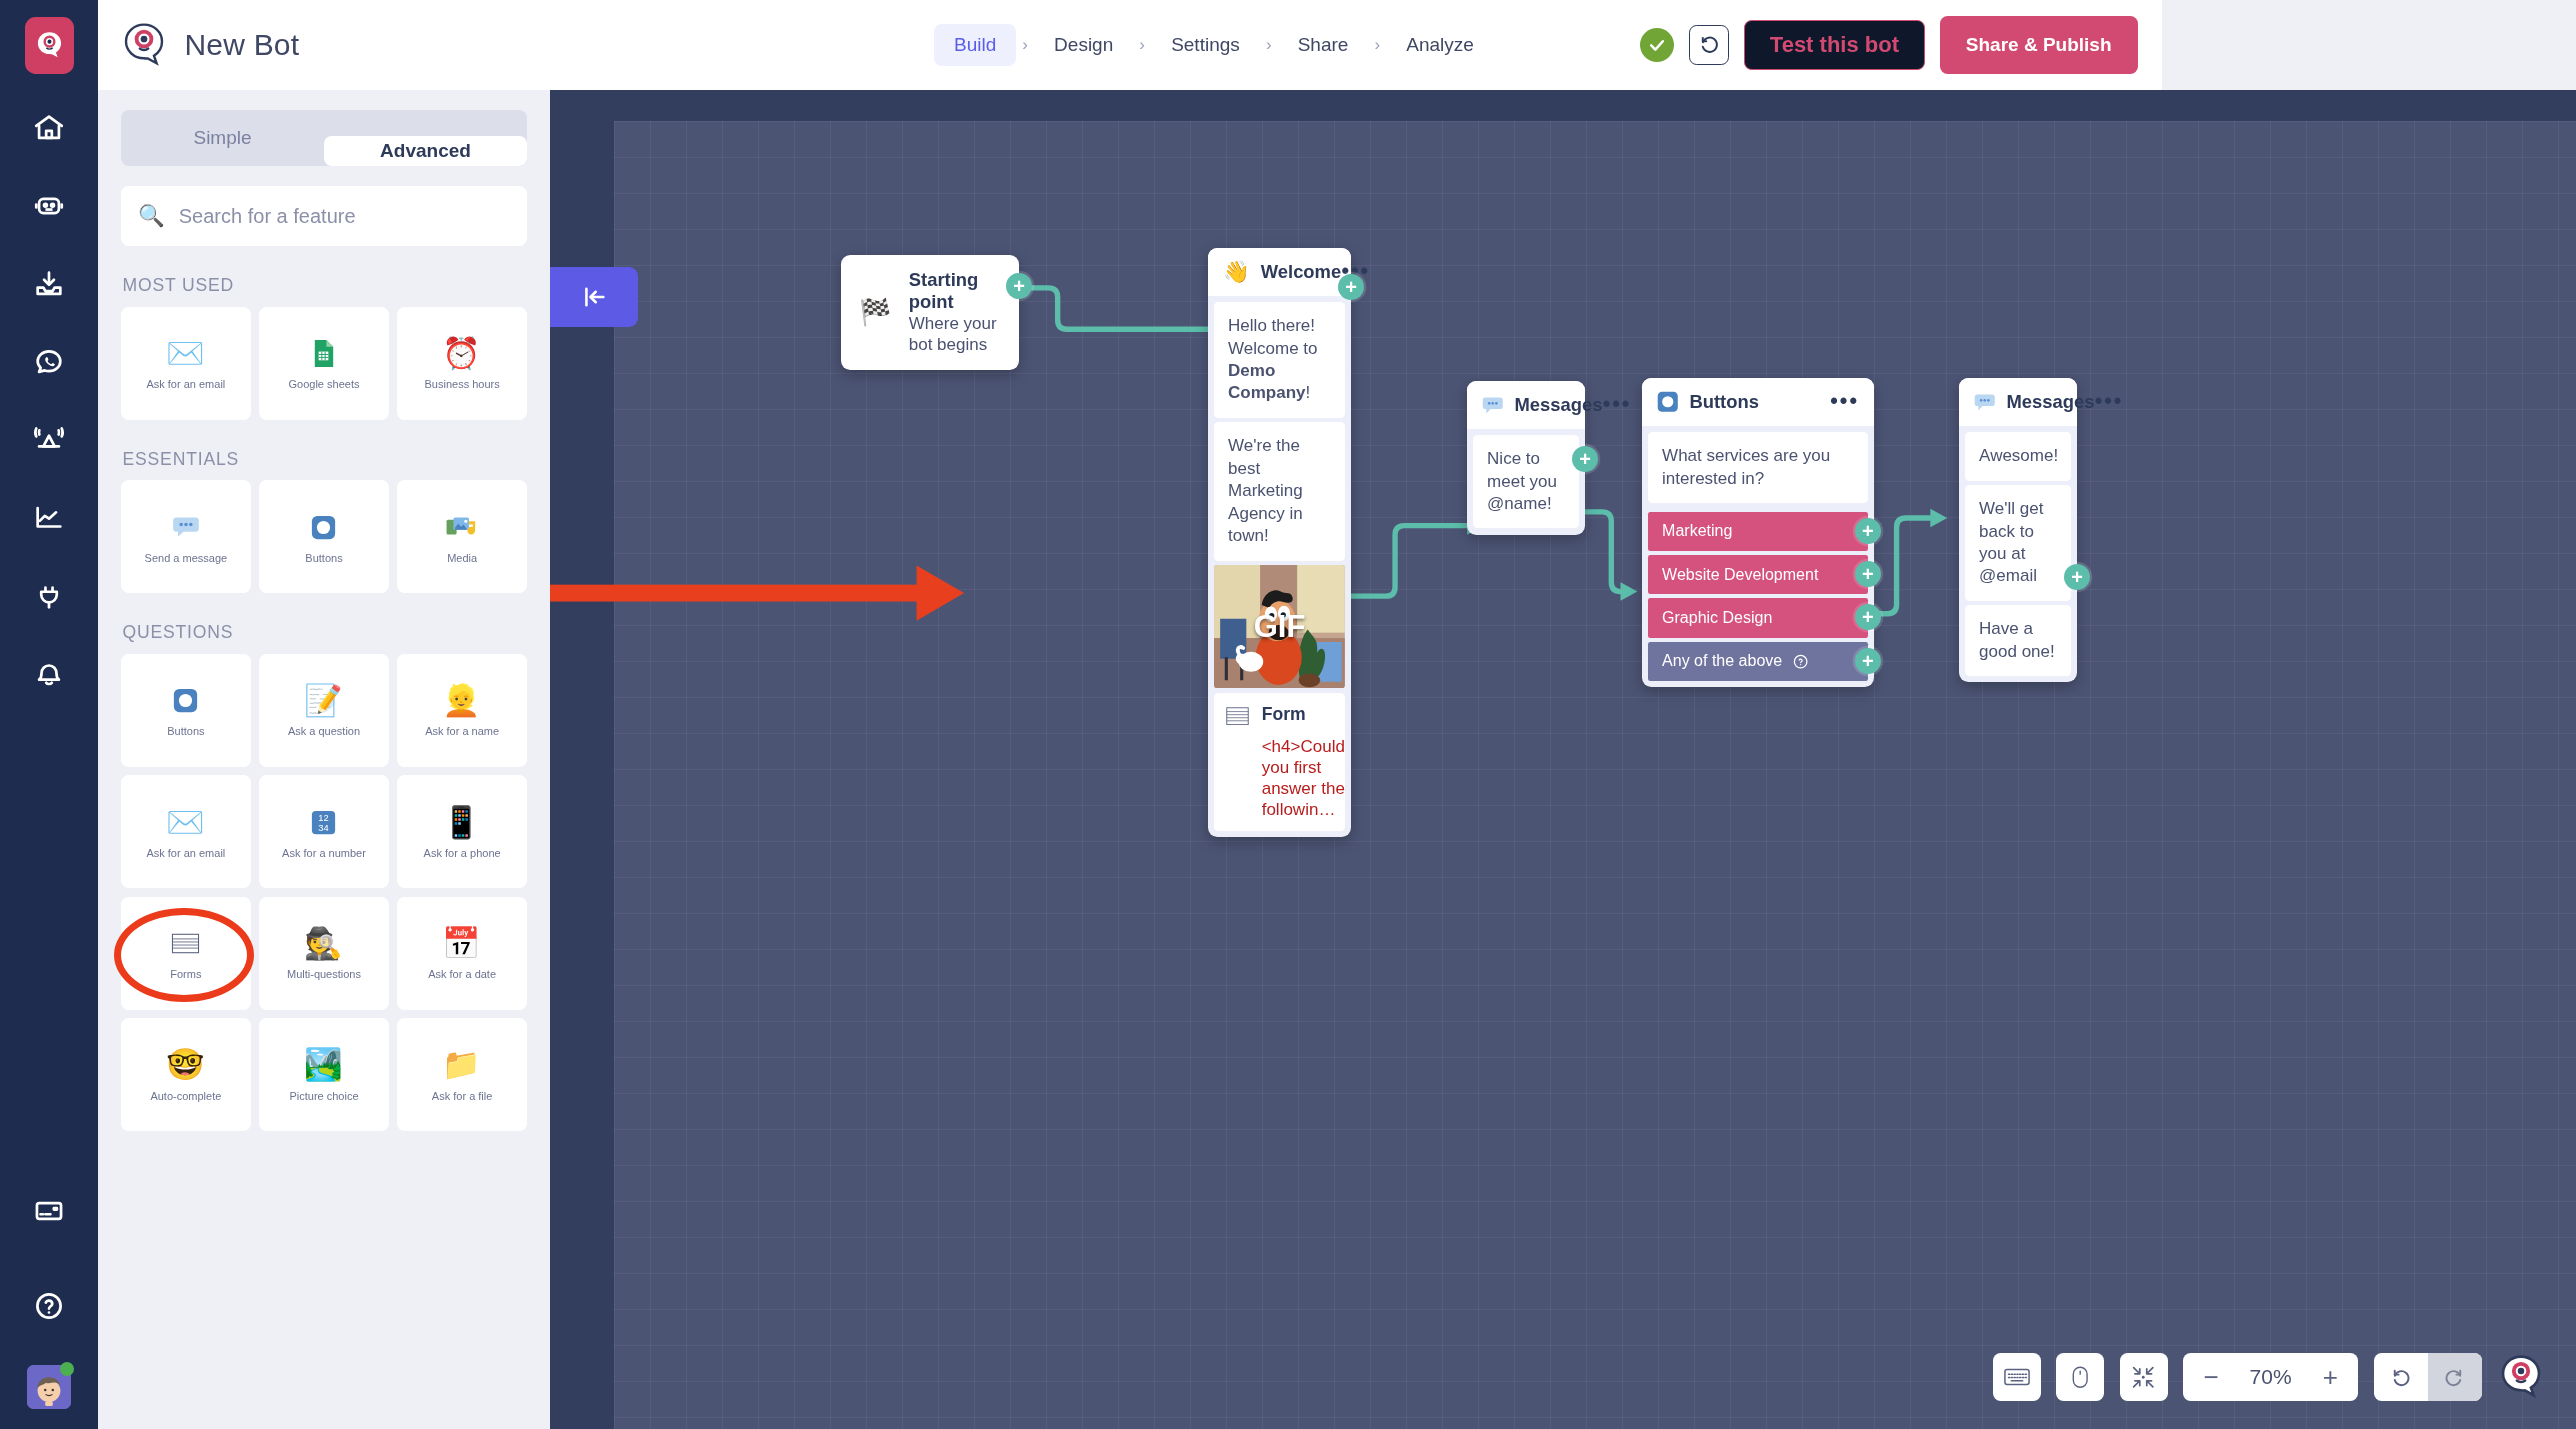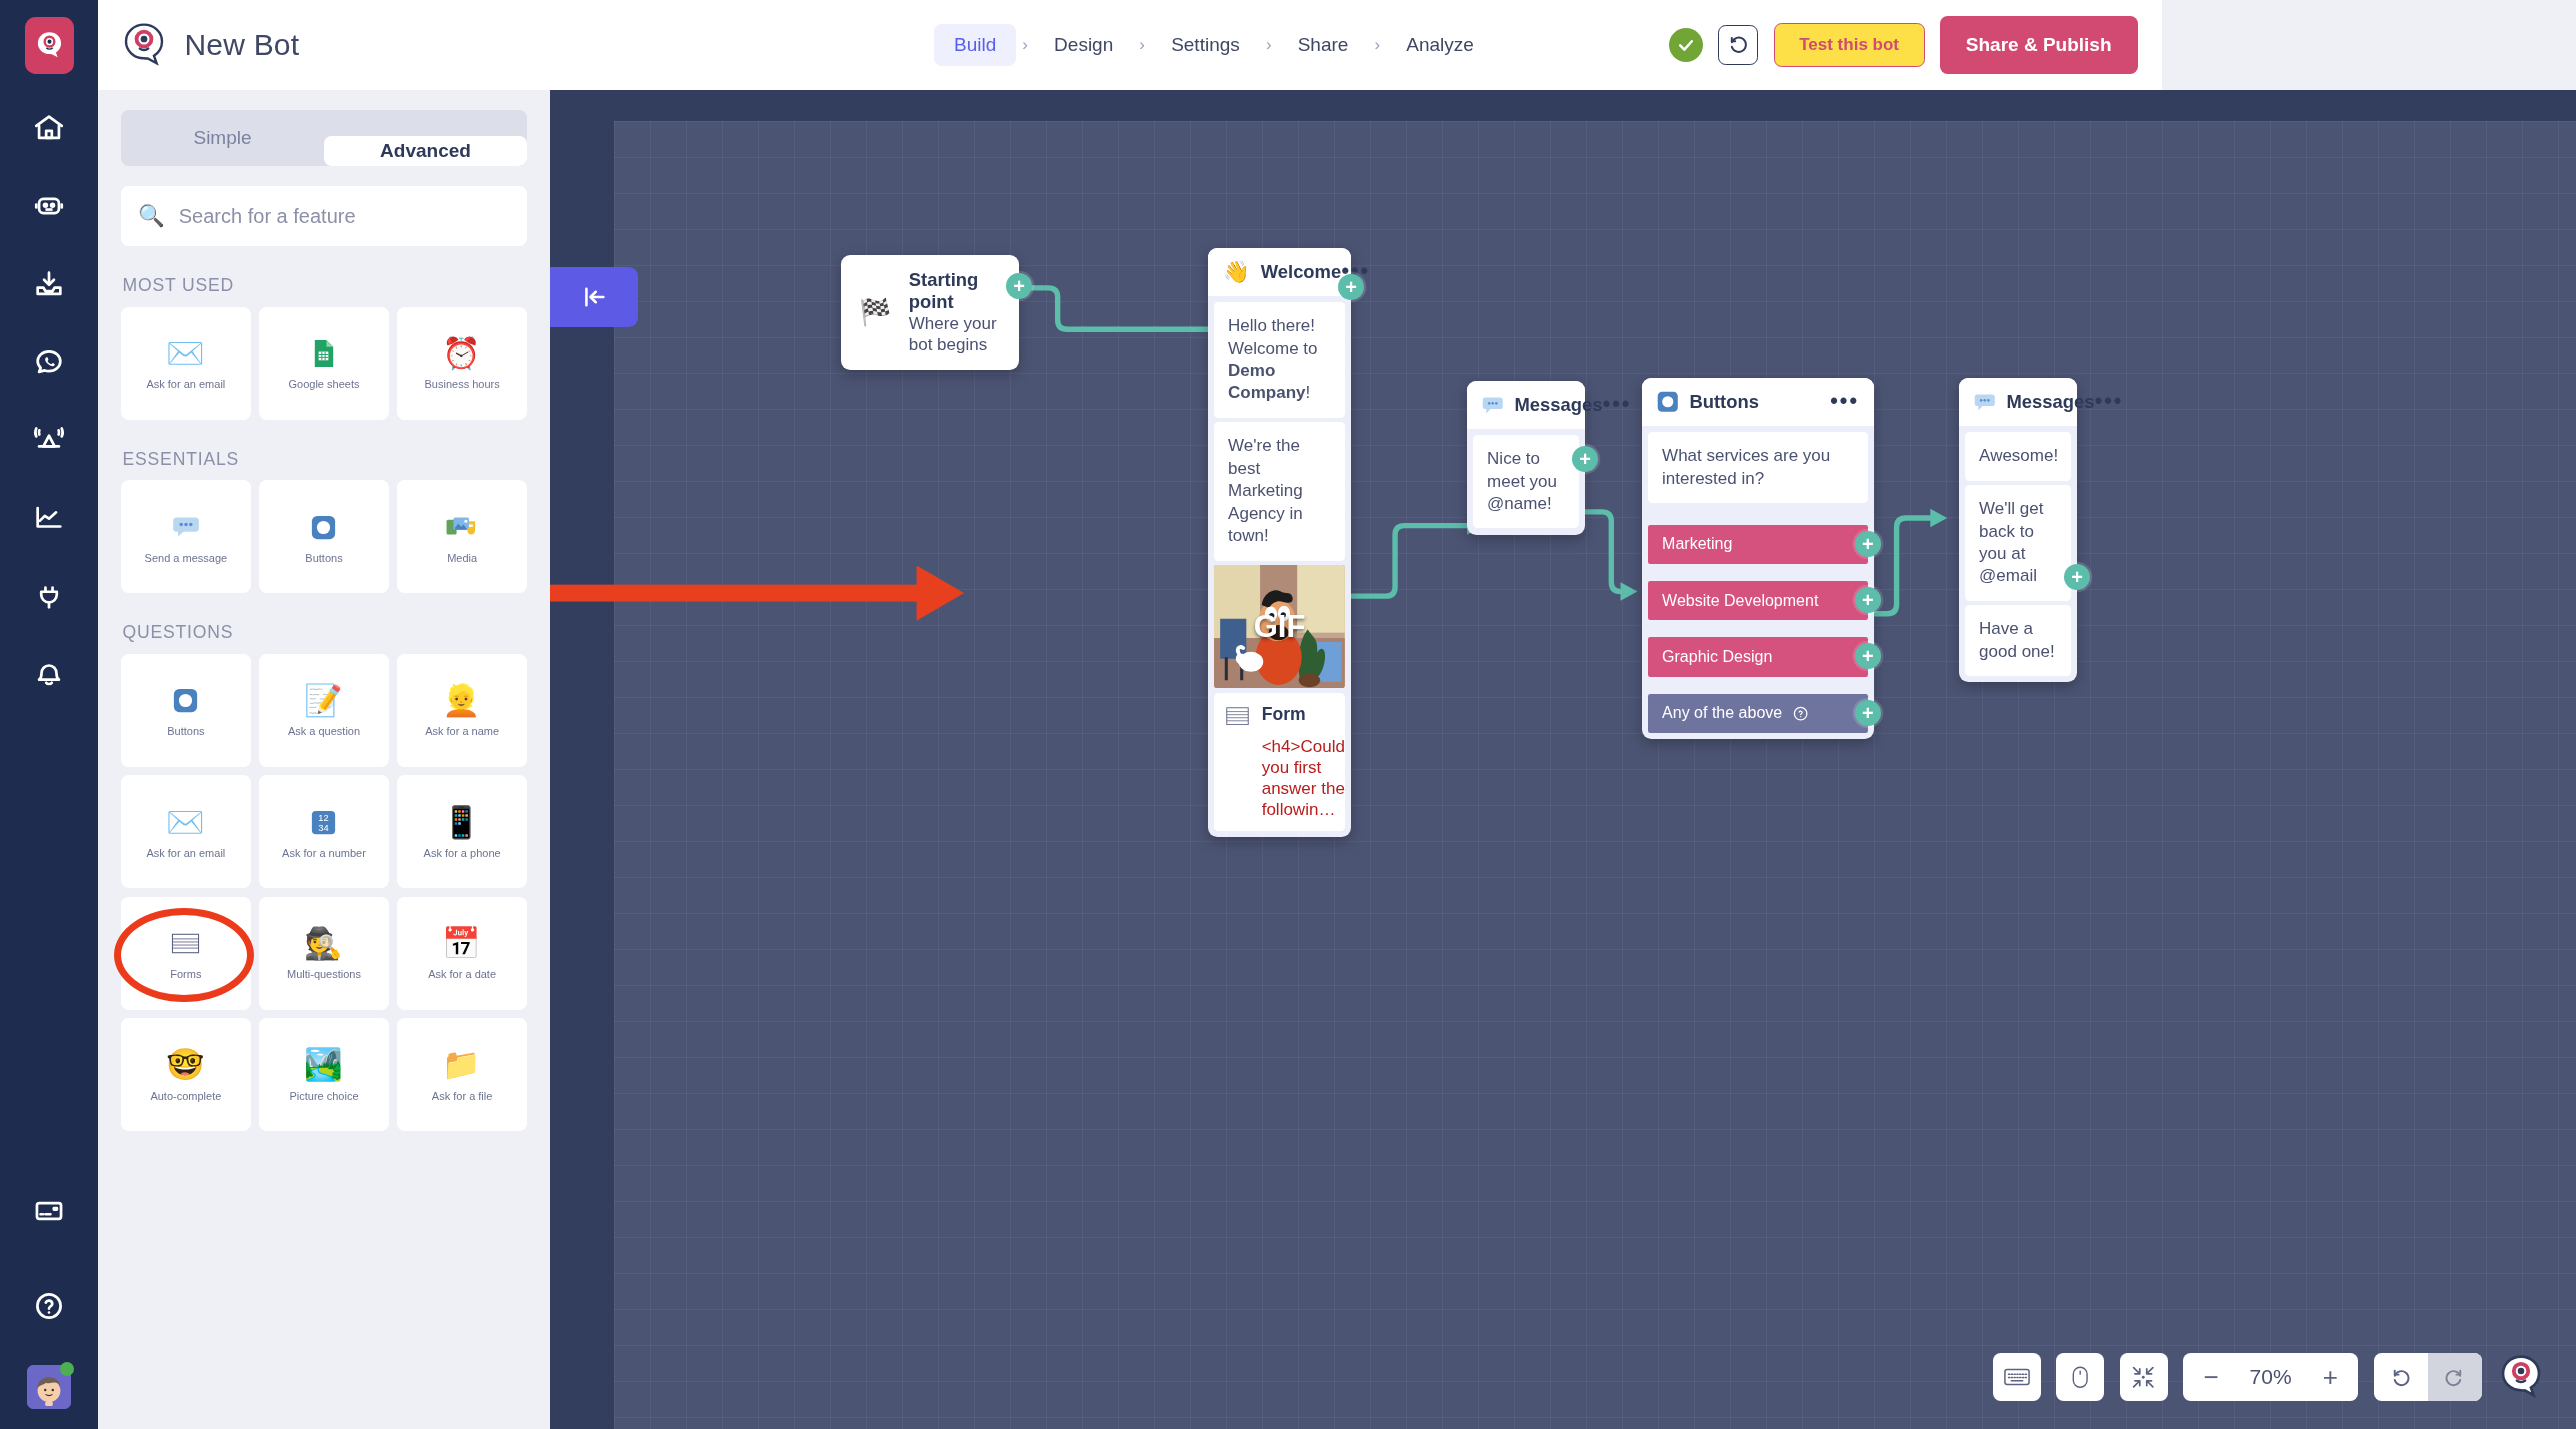--- a/index.html
+++ b/index.html
@@ -55,22 +55,22 @@
   .check-badge {
     width: 34px; height: 34px; border-radius: 50%; background: #71a637;
     display: flex; align-items: center; justify-content: center;
   }
   .icon-btn-outline {
     width: 40px; height: 40px; border: 1.5px solid #2e3a59; border-radius: 7.7px;
     display: flex; align-items: center; justify-content: center; cursor: pointer;
     background: #fff;
   }
   .btn-outline-pink {
-    border: 1.5px solid #d24a72; color: #d24a72; background: #fde047;
-    border-radius: 7.7px; padding: 10.7px 24.5px; font-size: 17px; font-weight: bold;
+    border: 1.5px solid #d24a72; color: #d24a72; background: #0f172a;
+    border-radius: 7.7px; padding: 10.7px 24.5px; font-size: 22px; font-weight: bold;
     cursor: pointer; white-space: nowrap;
   }
   .btn-solid-pink {
     background: #d24a72; color: #fff; border: none; border-radius: 7.7px;
     padding: 18px 26px; font-size: 19px; font-weight: bold; cursor: pointer;
     white-space: nowrap;
   }
   
   #panel {
     position: absolute; left: 98px; top: 90px; width: 452px; height: 1339px;
@@ -588,21 +588,21 @@
     <div class="node-head">
       <span class="nh-icon">
         <svg viewBox="0 0 30 30" width="21.5" height="21.5">
             <rect x="1" y="1" width="28" height="28" rx="6" fill="#4a82bf"></rect>
             <circle cx="15" cy="15" r="7.8" fill="#fff"></circle>
           </svg>
       </span>
       <span class="nh-title">Buttons</span>
       <span class="nh-dots">•••</span>
     </div>
-    <div class="node-body" style="gap:17px">
+    <div class="node-body" style="gap:4px">
       <div class="bubble" style="margin-bottom:4.6px">What services are you interested in?</div>
       <div class="btn-pill">
         <span>Marketing</span>
         <div class="plus" style="right:-13px; top:6.1px;">+</div>
       </div>
       <div class="btn-pill">
         <span>Website Development</span>
         <div class="plus" style="right:-13px; top:6.1px;">+</div>
       </div>
       <div class="btn-pill">

